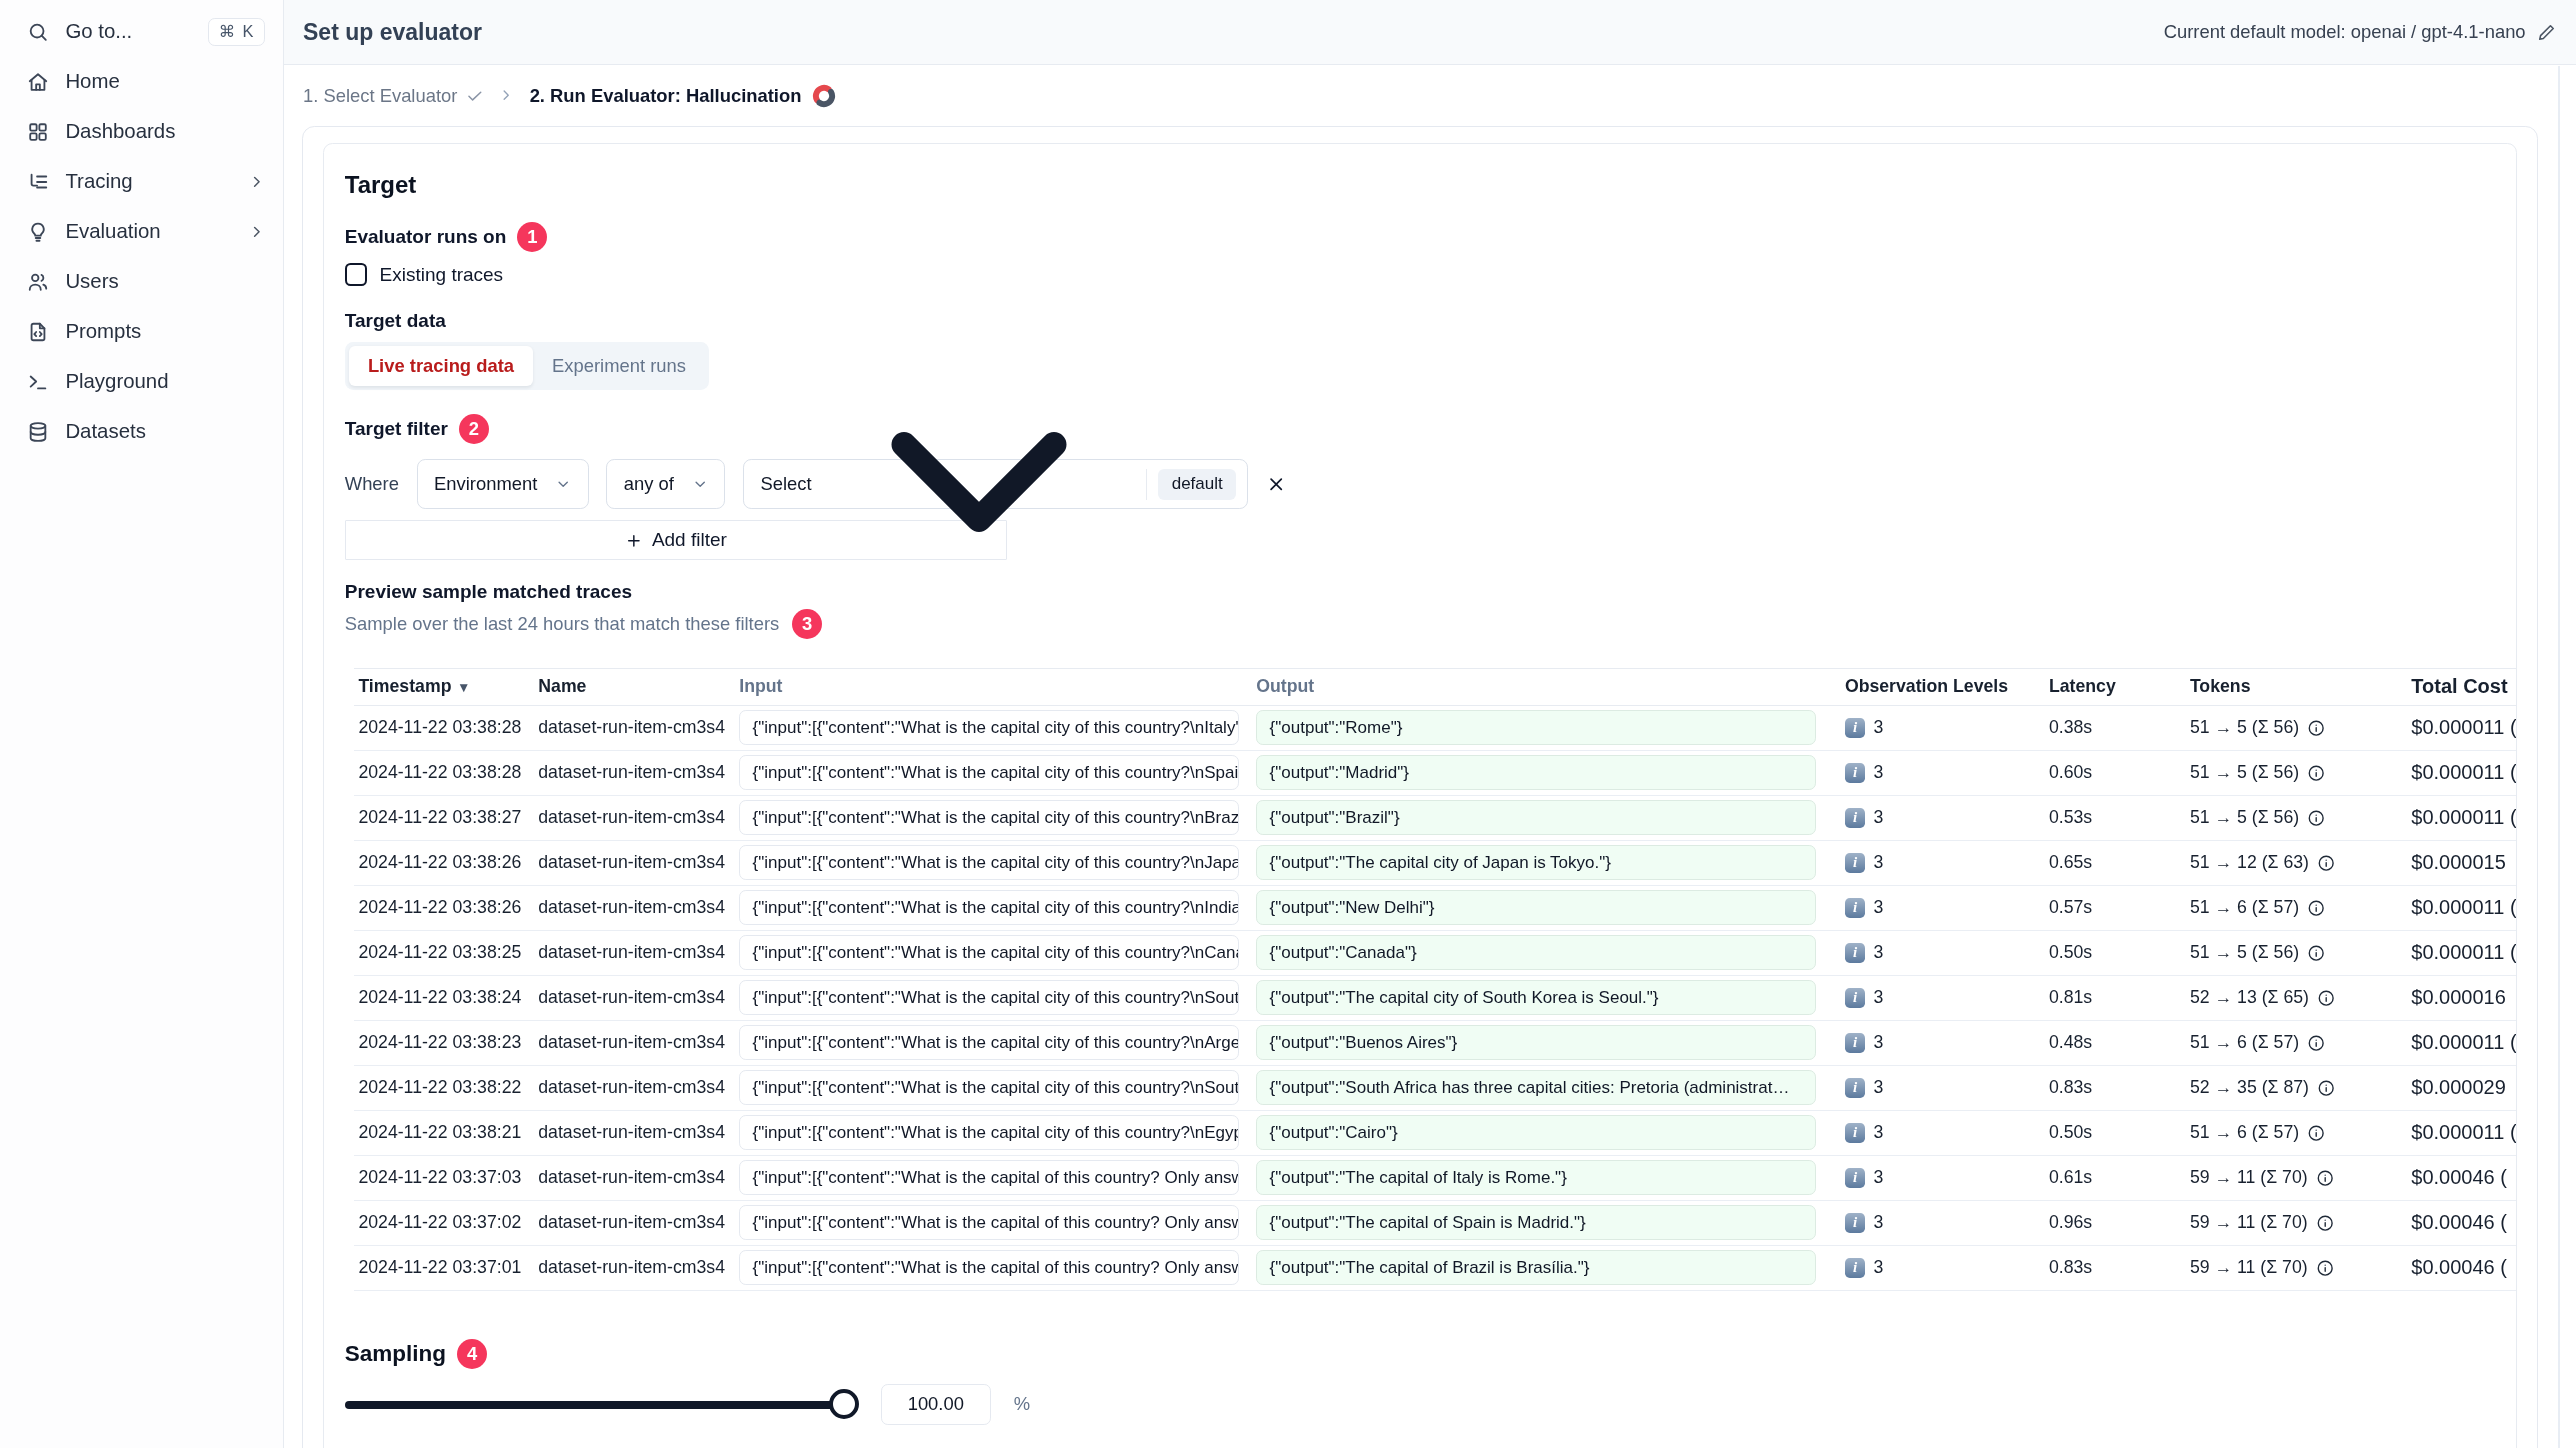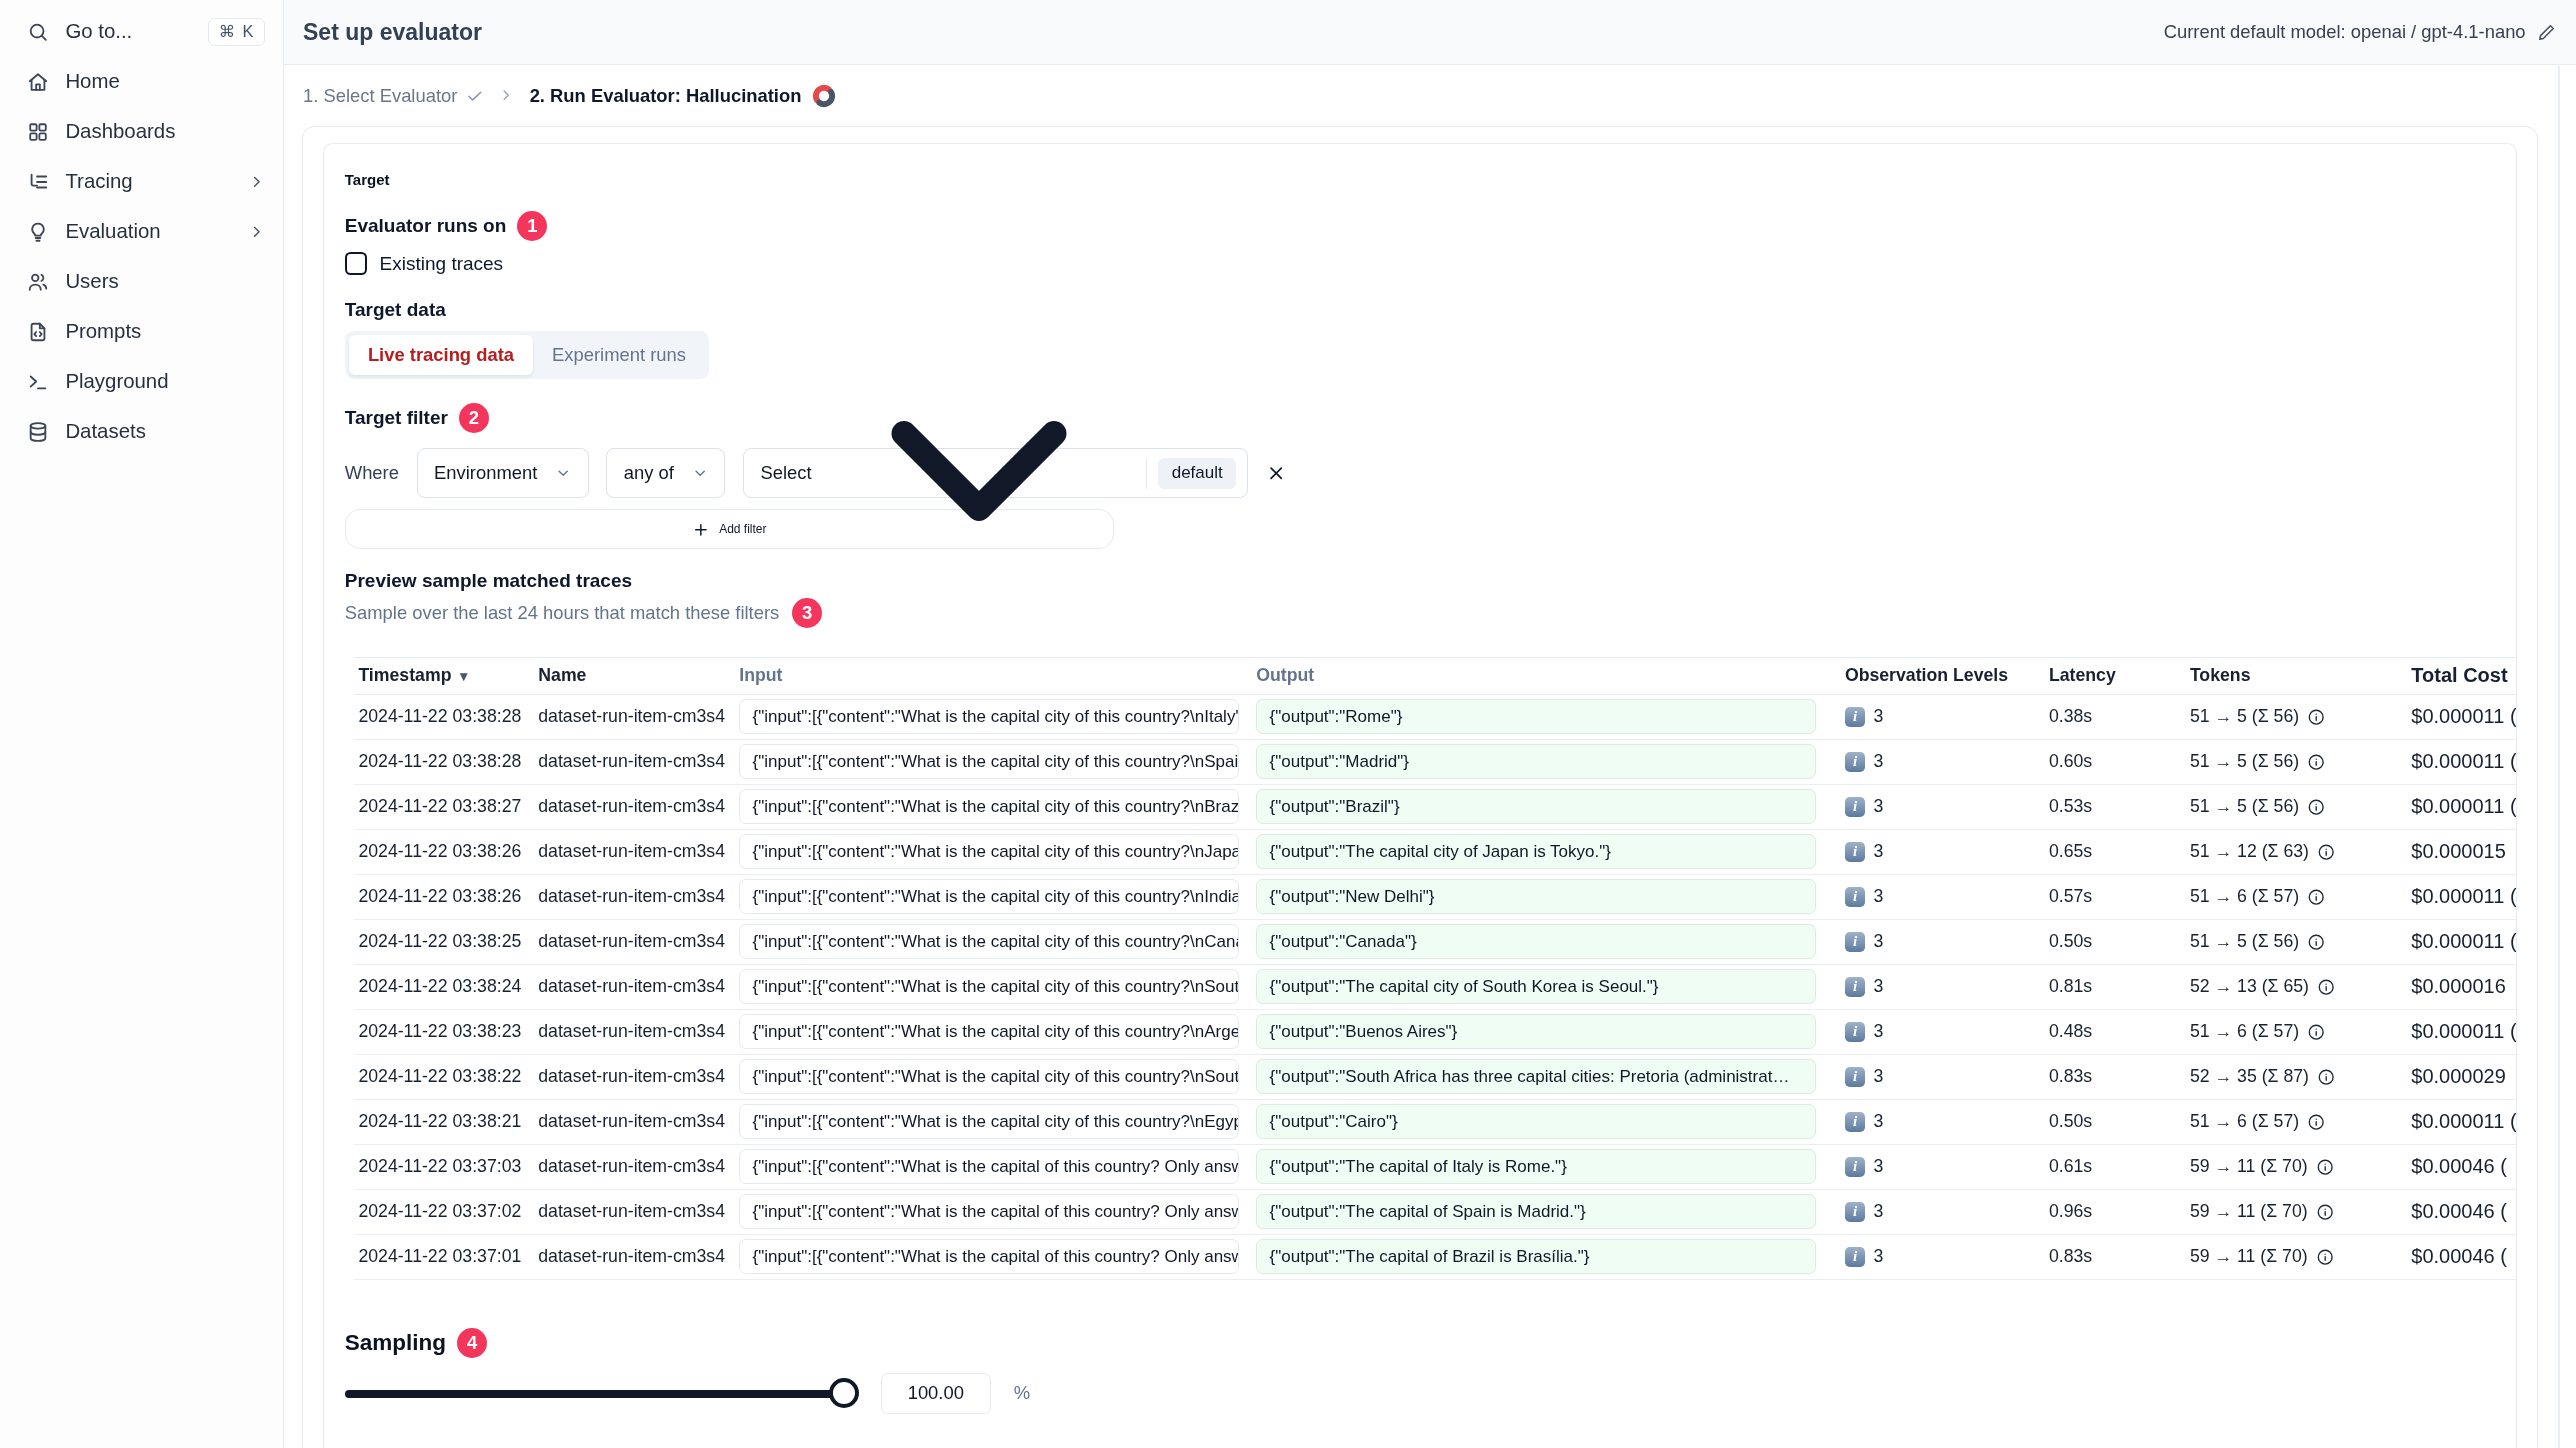--- a/index.html
+++ b/index.html
@@ -35,21 +35,21 @@
   .crumb2 { color:#0f172a; font-weight:700; display:flex; align-items:center; gap:9.5px; }
   .ragas { width:26px; height:26px; }
 
   
   .card { position:absolute; left:302px; top:126px; width:2236px; height:1431px;
     border:1.4px solid #e5e9f0; border-radius:12.3px; background:#fff; }
   .card-inner { position:absolute; left:20.4px; top:15.7px; right:20.4px; height:1404px;
     border:1.4px solid #e7ebf1; border-radius:9.5px; background:#fff; overflow:hidden;
     padding:27px 0 0 20.4px; }
 
-  .h-target { font-size:15px; font-weight:700; color:#0b1220; }
+  .h-target { font-size:24px; font-weight:700; color:#0b1220; }
   .lbl-row { display:flex; align-items:center; gap:11px; }
   .sec-label { font-size:19px; font-weight:700; color:#0f172a; }
   .badge { width:30px; height:30px; border-radius:50%; background:#f5365c; color:#fff;
     font-size:18.4px; font-weight:700; display:flex; align-items:center; justify-content:center; }
 
   .check-row { display:flex; align-items:center; gap:12.3px; font-size:19px; color:#0f172a; }
   .cb { width:22.5px; height:22.5px; border:2px solid #0f172a; border-radius:5.5px; background:#fff;
     display:flex; align-items:center; justify-content:center; }
   .cb.checked { background:#0f172a; }
   .cb svg { width:15px; height:15px; color:#fff; }
@@ -67,23 +67,23 @@
   .select .chev { width:16.4px; height:16.4px; color:#64748b; display:flex; }
   .select-combo { height:50px; border:1.4px solid #dbe1ea; border-radius:8.2px; background:#fff;
     display:flex; align-items:center; cursor:pointer; }
   .combo-main { display:flex; align-items:center; gap:17.7px; padding:0 16.4px; color:#111827; }
   .combo-div { width:1.4px; height:31px; background:#e7ebf1; }
   .chip { background:#eef2f7; border-radius:6.1px; padding:5.5px 13.6px; font-size:17px;
     color:#111827; margin:0 11px; }
   .x-btn { width:20.4px; height:20.4px; color:#0f172a; display:flex; cursor:pointer; }
   .x-btn svg { width:100%; height:100%; }
 
-  .add-filter { width:769px; height:40px; border:1.4px solid #e5e9f0; border-radius:15px;
+  .add-filter { width:662px; height:40px; border:1.4px solid #e5e9f0; border-radius:1px;
     background:#fff; display:flex; align-items:center; justify-content:center; gap:9.5px;
-    font-size:12px; font-weight:500; color:#0f172a; cursor:pointer; }
+    font-size:19px; font-weight:500; color:#0f172a; cursor:pointer; }
   .add-filter .icn { width:17.7px; height:17.7px; display:flex; }
 
   .preview-sub { font-size:18.4px; color:#64748b; display:flex; align-items:center; gap:13px; }
 
   
   .tbl { margin:29px 0 0 9.5px; width:2165px; overflow:hidden; }
   .thead { display:flex; align-items:center; height:38px; border-top:1.4px solid #e7ebf1;
     border-bottom:1.4px solid #e7ebf1; font-size:17.7px; font-weight:600; color:#64748b;
     white-space:nowrap; }
   .trow { display:flex; align-items:center; height:45px; border-bottom:1.4px solid #eaeef4;

